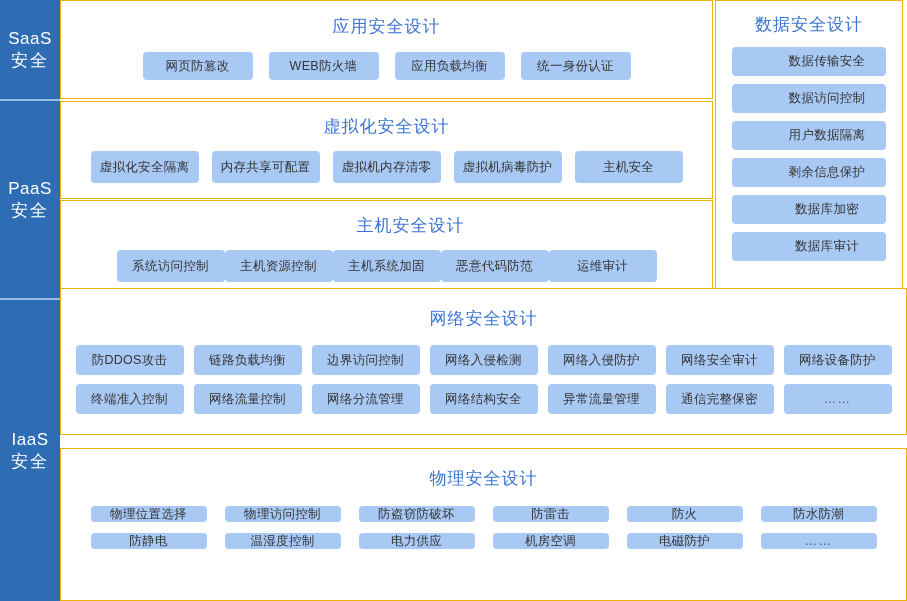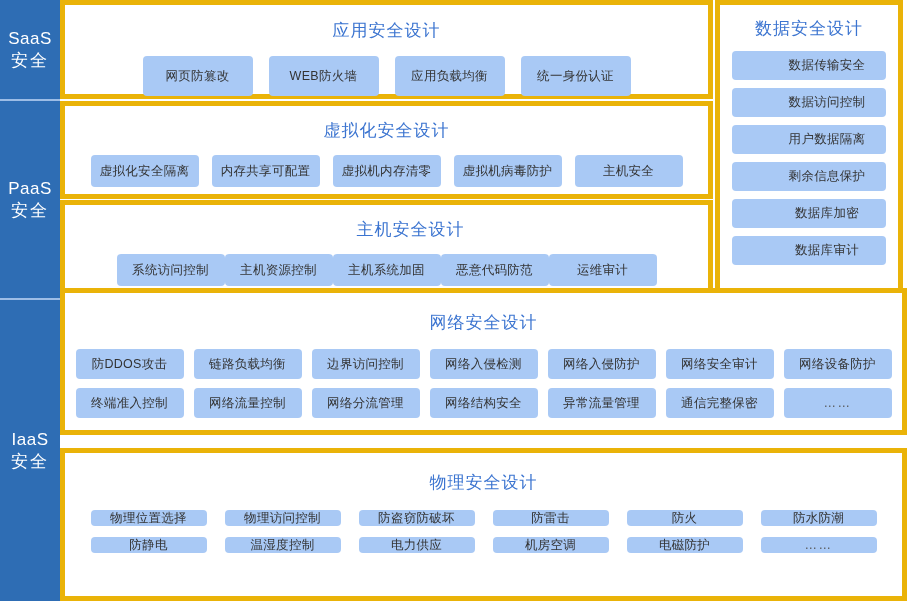--- a/index.html
+++ b/index.html
@@ -55,21 +55,21 @@
     left: 0;
     width: 60px;
     height: 2px;
     background: #9DBDE6;
   }
 
   
   .panel {
     position: absolute;
     background: #ffffff;
-    border: 5px solid #eab308;
+    border: 1px solid #eab308;
     box-sizing: border-box;
   }
   .panel-title {
     text-align: center;
     color: #3B74D0;
     font-size: 17px;
     letter-spacing: 1px;
     margin: 0;
     font-weight: normal;
   }
@@ -94,21 +94,21 @@
   }
   .chip.ellipsis {
     color: #555555;
     letter-spacing: 1.5px;
   }
 
   
   .panel-app { left: 60px; top: 0; width: 653px; height: 99px; }
   .panel-app .panel-title { margin-top: 14px; }
   .panel-app .chips { margin-top: 14px; gap: 16px; }
-  .panel-app .chip { width: 110px; height: 40px; }
+  .panel-app .chip { width: 110px; height: 28px; }
 
   
   .panel-virt { left: 60px; top: 101px; width: 653px; height: 98px; }
   .panel-virt .panel-title { margin-top: 13px; }
   .panel-virt .chips { margin-top: 13px; gap: 13px; }
   .panel-virt .chip { width: 108px; height: 32px; }
 
   
   .panel-host { left: 60px; top: 200px; width: 653px; height: 98px; }
   .panel-host .panel-title { margin-top: 13px; padding-left: 48px; }

